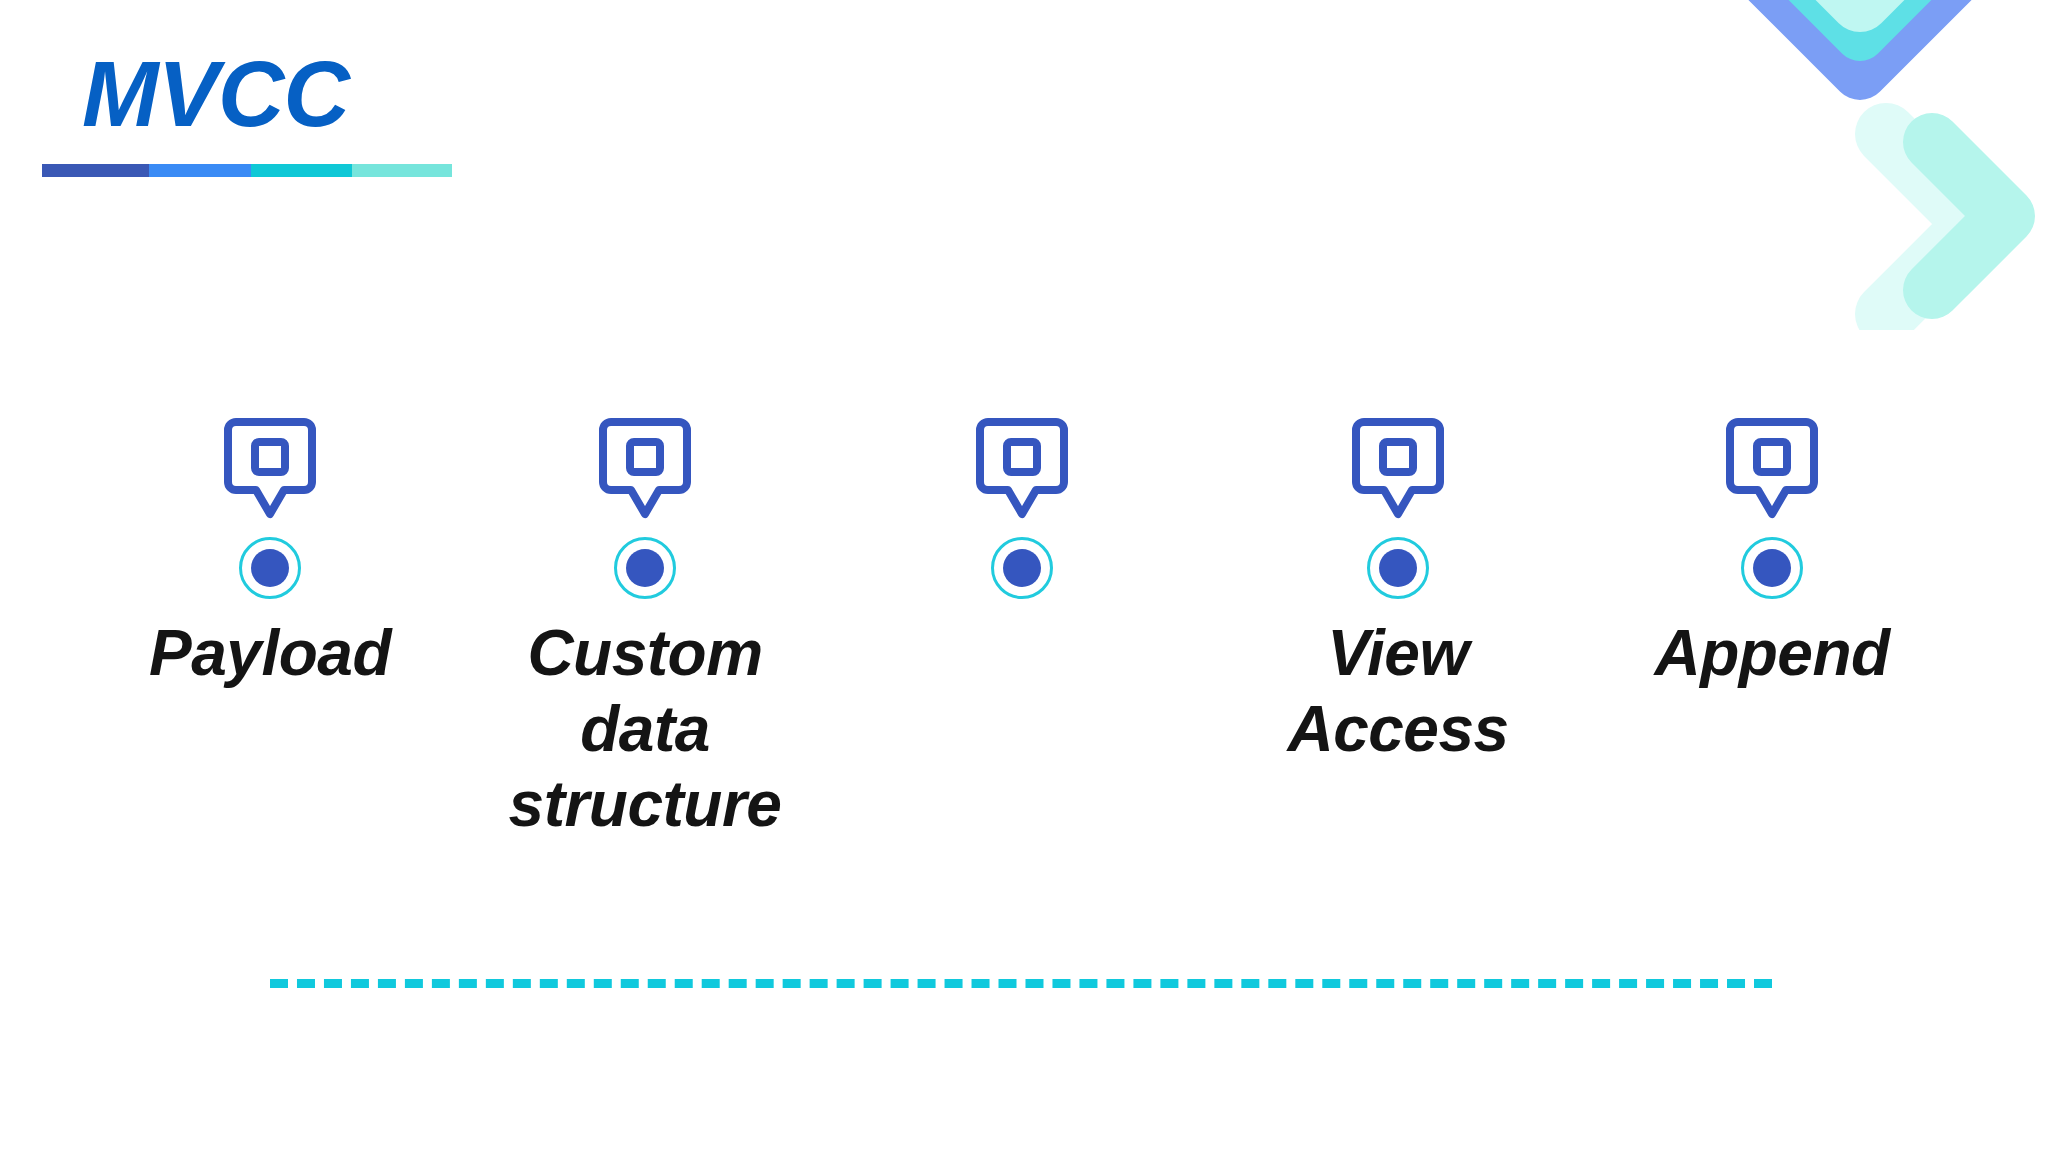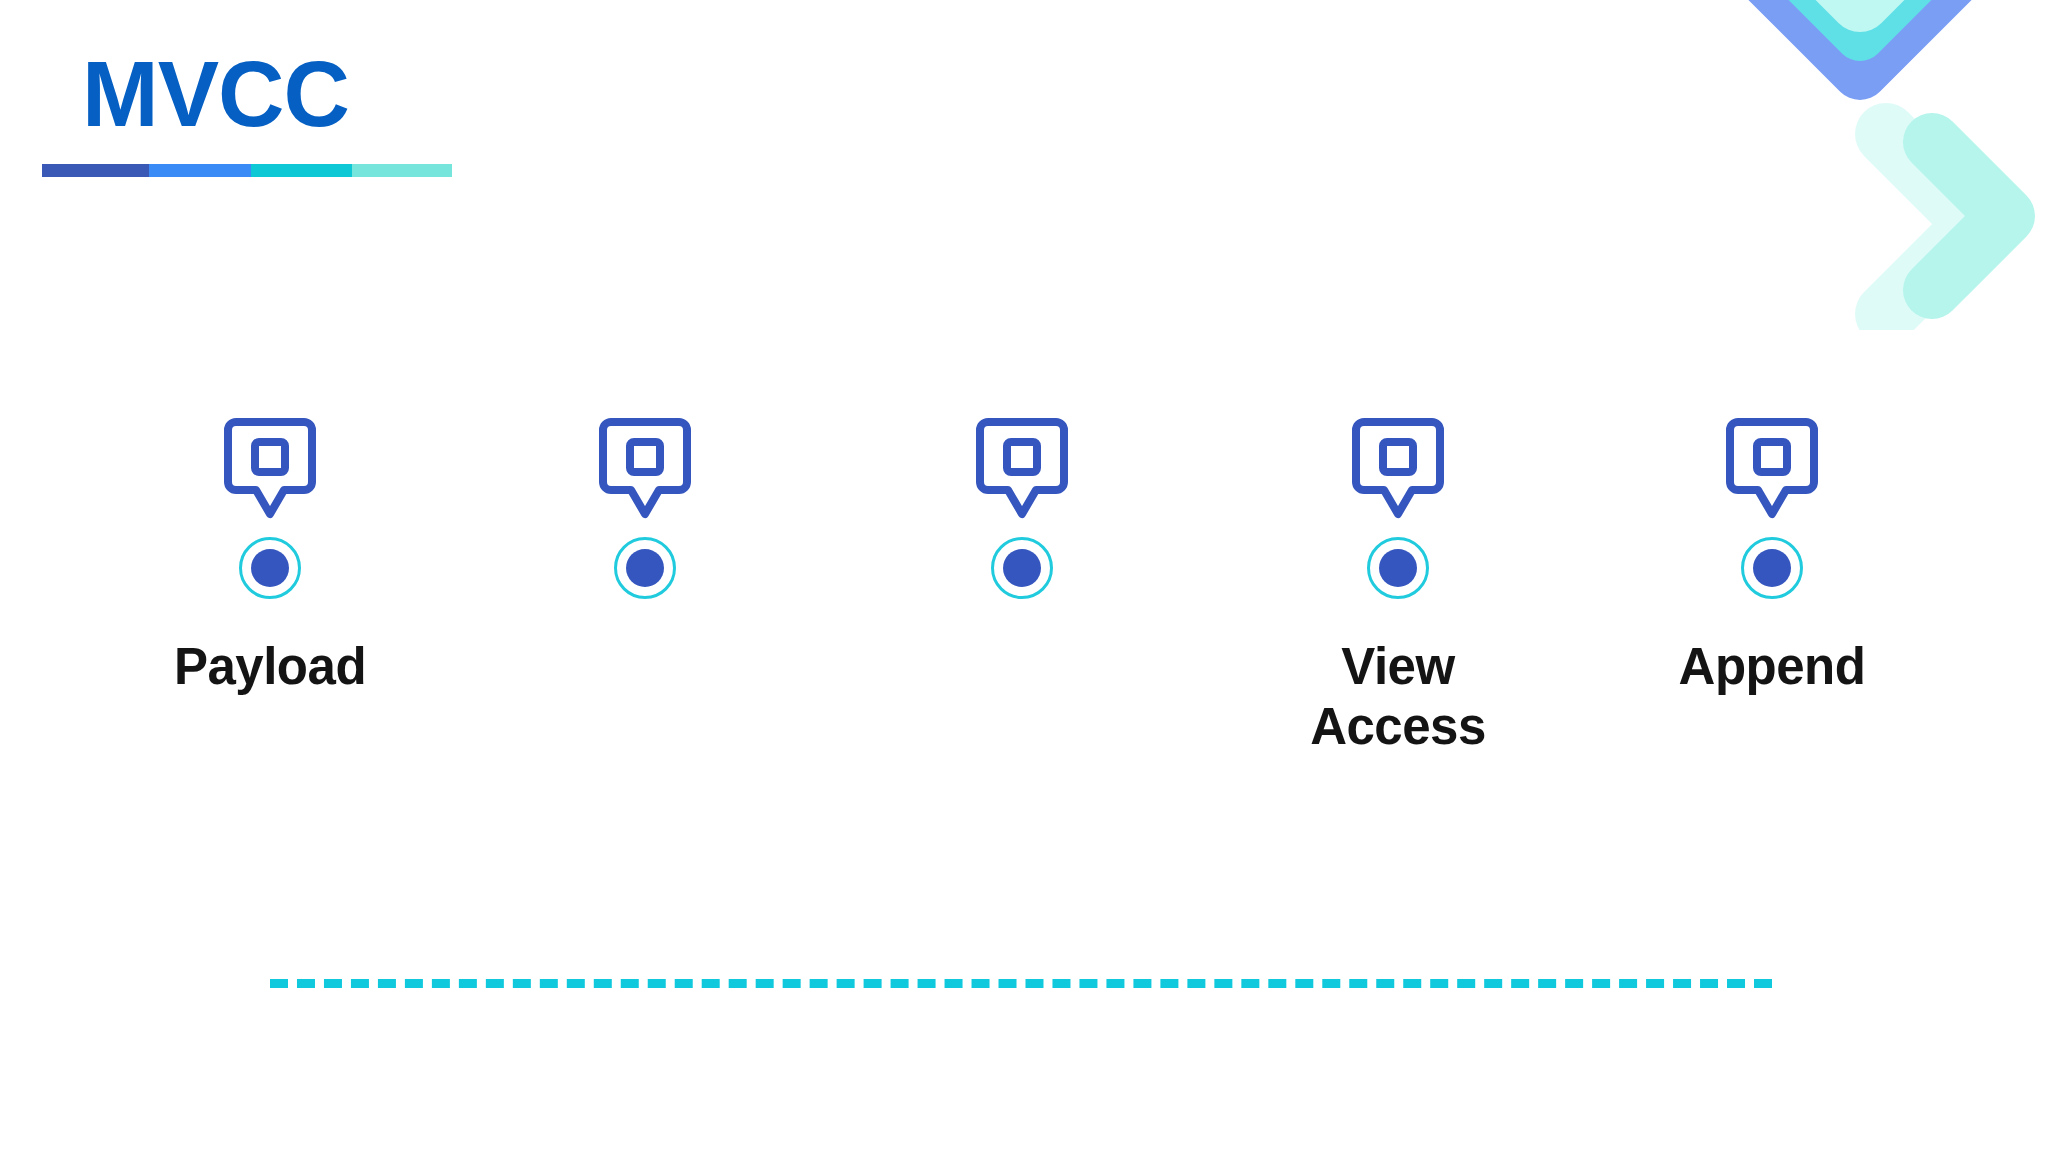--- a/index.html
+++ b/index.html
@@ -11,20 +11,21 @@
   body {
     font-family: "Liberation Sans", sans-serif;
   }
 
   .slide {
     position: relative;
     width: 2048px;
     height: 1153px;
     background: #ffffff;
     overflow: hidden;
+    font-style: italic;
   }
 
   
   .corner-deco {
     position: absolute;
     top: 0;
     right: 0;
     width: 420px;
     height: 330px;
     pointer-events: none;
@@ -115,22 +116,22 @@
   .node-dot::after {
     content: "";
     display: block;
     width: 38px;
     height: 38px;
     border-radius: 50%;
     background: #3556BF;
   }
 
   .node-label {
-    margin-top: 21px;
-    font-size: 51px;
+    margin-top: 0;
+    font-size: 64px;
     font-weight: 700;
     line-height: 1.18;
     color: #141414;
     letter-spacing: -0.5px;
     white-space: pre-line;
   }
 </style>
 </head>
 <body>
 
@@ -185,20 +186,22 @@
     <div class="node" style="left: 645px;">
       <div class="node-icon">
         <svg width="92" height="104" viewBox="0 0 92 104" xmlns="http://www.w3.org/2000/svg" aria-hidden="true">
           <path d="M 12 6 H 80 a 8 8 0 0 1 8 8 V 66 a 8 8 0 0 1 -8 8 H 60 L 46 98 L 32 74 H 12 a 8 8 0 0 1 -8 -8 V 14 a 8 8 0 0 1 8 -8 Z" fill="none" stroke="#3556BF" stroke-width="8" stroke-linejoin="round"></path>
           <rect x="31" y="26" width="30" height="30" rx="4" fill="none" stroke="#3556BF" stroke-width="8"></rect>
         </svg>
       </div>
       <div class="node-dot-wrap">
         <div class="node-dot" style="border-color: rgb(33, 203, 222);"></div>
       </div>
+      <div class="node-label">Custom data
+structure</div>
     </div>
 
     <div class="node" style="left: 1022px;">
       <div class="node-icon">
         <svg width="92" height="104" viewBox="0 0 92 104" xmlns="http://www.w3.org/2000/svg" aria-hidden="true">
           <path d="M 12 6 H 80 a 8 8 0 0 1 8 8 V 66 a 8 8 0 0 1 -8 8 H 60 L 46 98 L 32 74 H 12 a 8 8 0 0 1 -8 -8 V 14 a 8 8 0 0 1 8 -8 Z" fill="none" stroke="#3556BF" stroke-width="8" stroke-linejoin="round"></path>
           <rect x="31" y="26" width="30" height="30" rx="4" fill="none" stroke="#3556BF" stroke-width="8"></rect>
         </svg>
       </div>
       <div class="node-dot-wrap">

